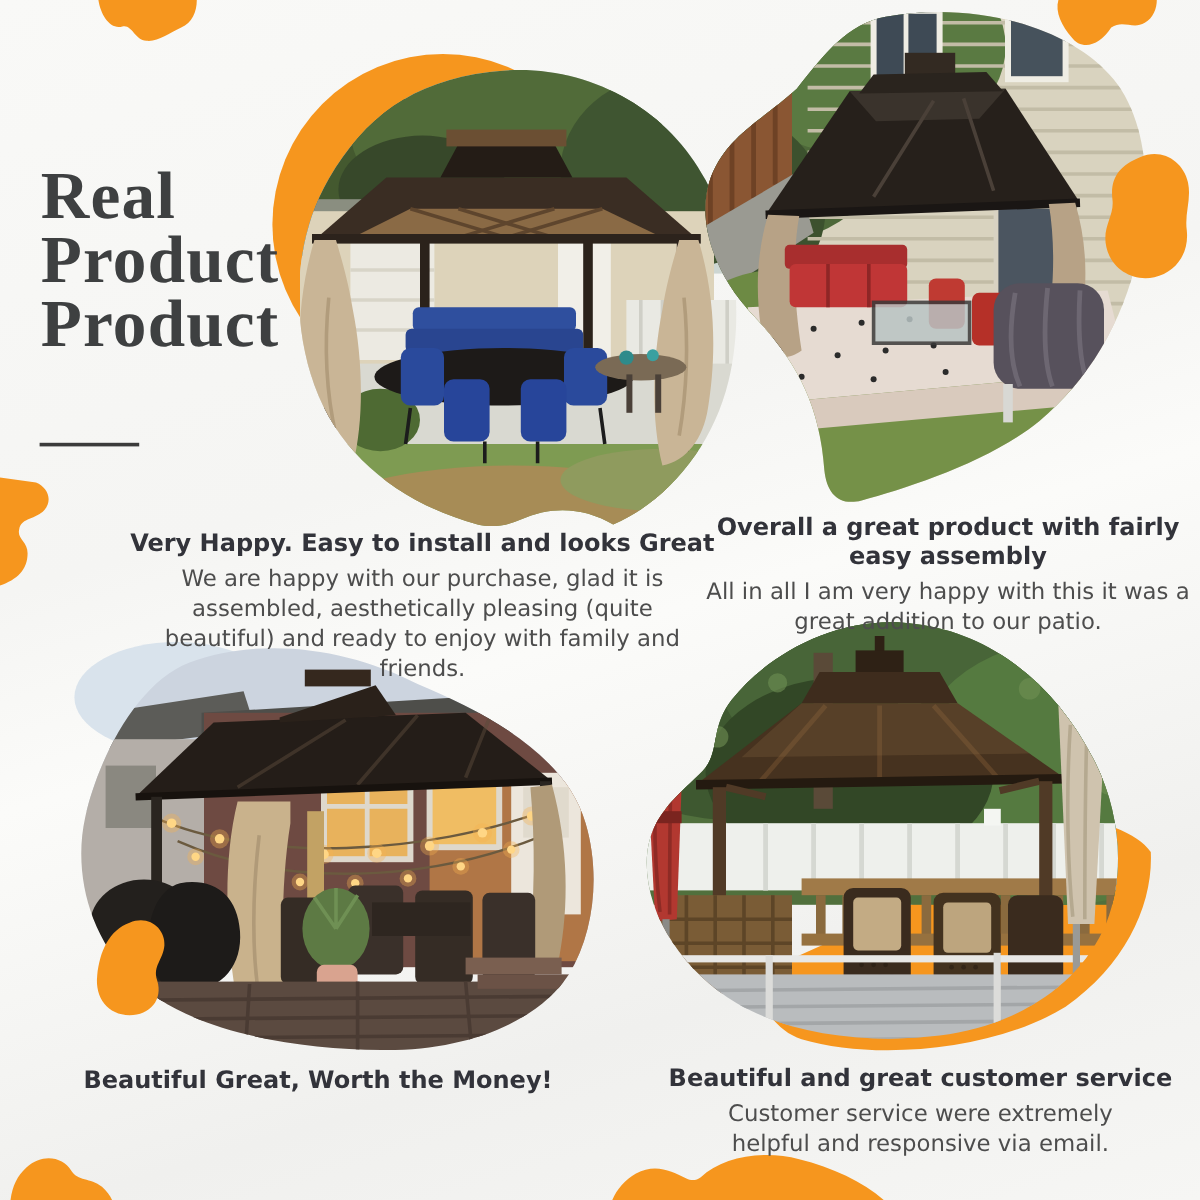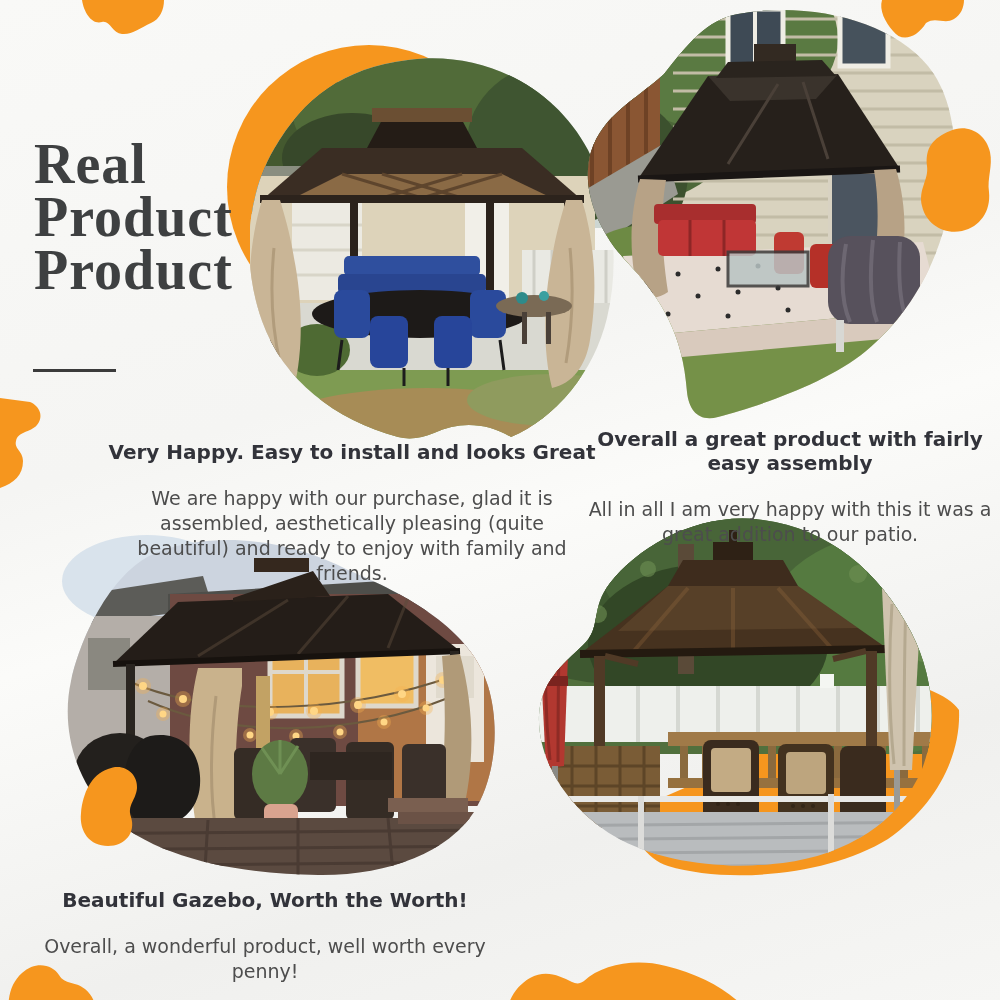--- a/index.html
+++ b/index.html
@@ -10,21 +10,21 @@
   }
   .abs{position:absolute;}
   .heading{
     left:34px;top:138px;width:230px;
     font-family:"Liberation Serif","DejaVu Serif",serif;
     font-weight:700;font-size:56px;line-height:53px;color:#3e4041;letter-spacing:1px;
   }
   .heading-underline{left:33px;top:369px;width:83px;height:3px;background:#3b3b3b;}
   .review{text-align:center;}
   .review-title{font-weight:700;font-size:20px;color:#32333a;margin:0 auto;}
-  .review-body{font-size:19px;line-height:25px;color:#4d4d4d;margin:22px auto 0;}
+  .review-body{font-size:19px;line-height:25px;color:#4d4d4d;margin:6px auto 0;}
   .photo-svg{display:block;}
   svg{overflow:visible;}
 </style>
 </head>
 <body>
 
 <div class="canvas">
 
   <div class="abs" style="left:62px;top:535px;width:170px;height:92px;border-radius:50%;background:#d9e3ec;"></div>
 
@@ -449,20 +449,21 @@
     <div class="review-title">Very Happy. Easy to install and looks Great</div>
     <div class="review-body" style="max-width:472px;">We are happy with our purchase, glad it is assembled, aesthetically pleasing (quite beautiful) and ready to enjoy with family and friends.</div>
   </div>
 
   <div class="abs review" style="left:570px;top:427px;width:440px;">
     <div class="review-title">Overall a great product with fairly easy assembly</div>
     <div class="review-body" style="max-width:440px;">All in all I am very happy with this it was a great addition to our patio.</div>
   </div>
 
   <div class="abs review" style="left:15px;top:888px;width:500px;">
-    <div class="review-title">Beautiful Gazebo, Worth the Worth!</div>
-    <div class="review-body" style="max-width:500px;">Overall, a wonderful product, well worth every penny!</div>
+    <div class="review-title">Beautiful Great, Worth the Money!</div>
   </div>
 
   <div class="abs review" style="left:557px;top:886px;width:420px;">
+    <div class="review-title">Beautiful and great customer service</div>
+    <div class="review-body" style="max-width:372px;">Customer service were extremely helpful and responsive via email.</div>
   </div>
 
 </div>
 
 </body></html>

